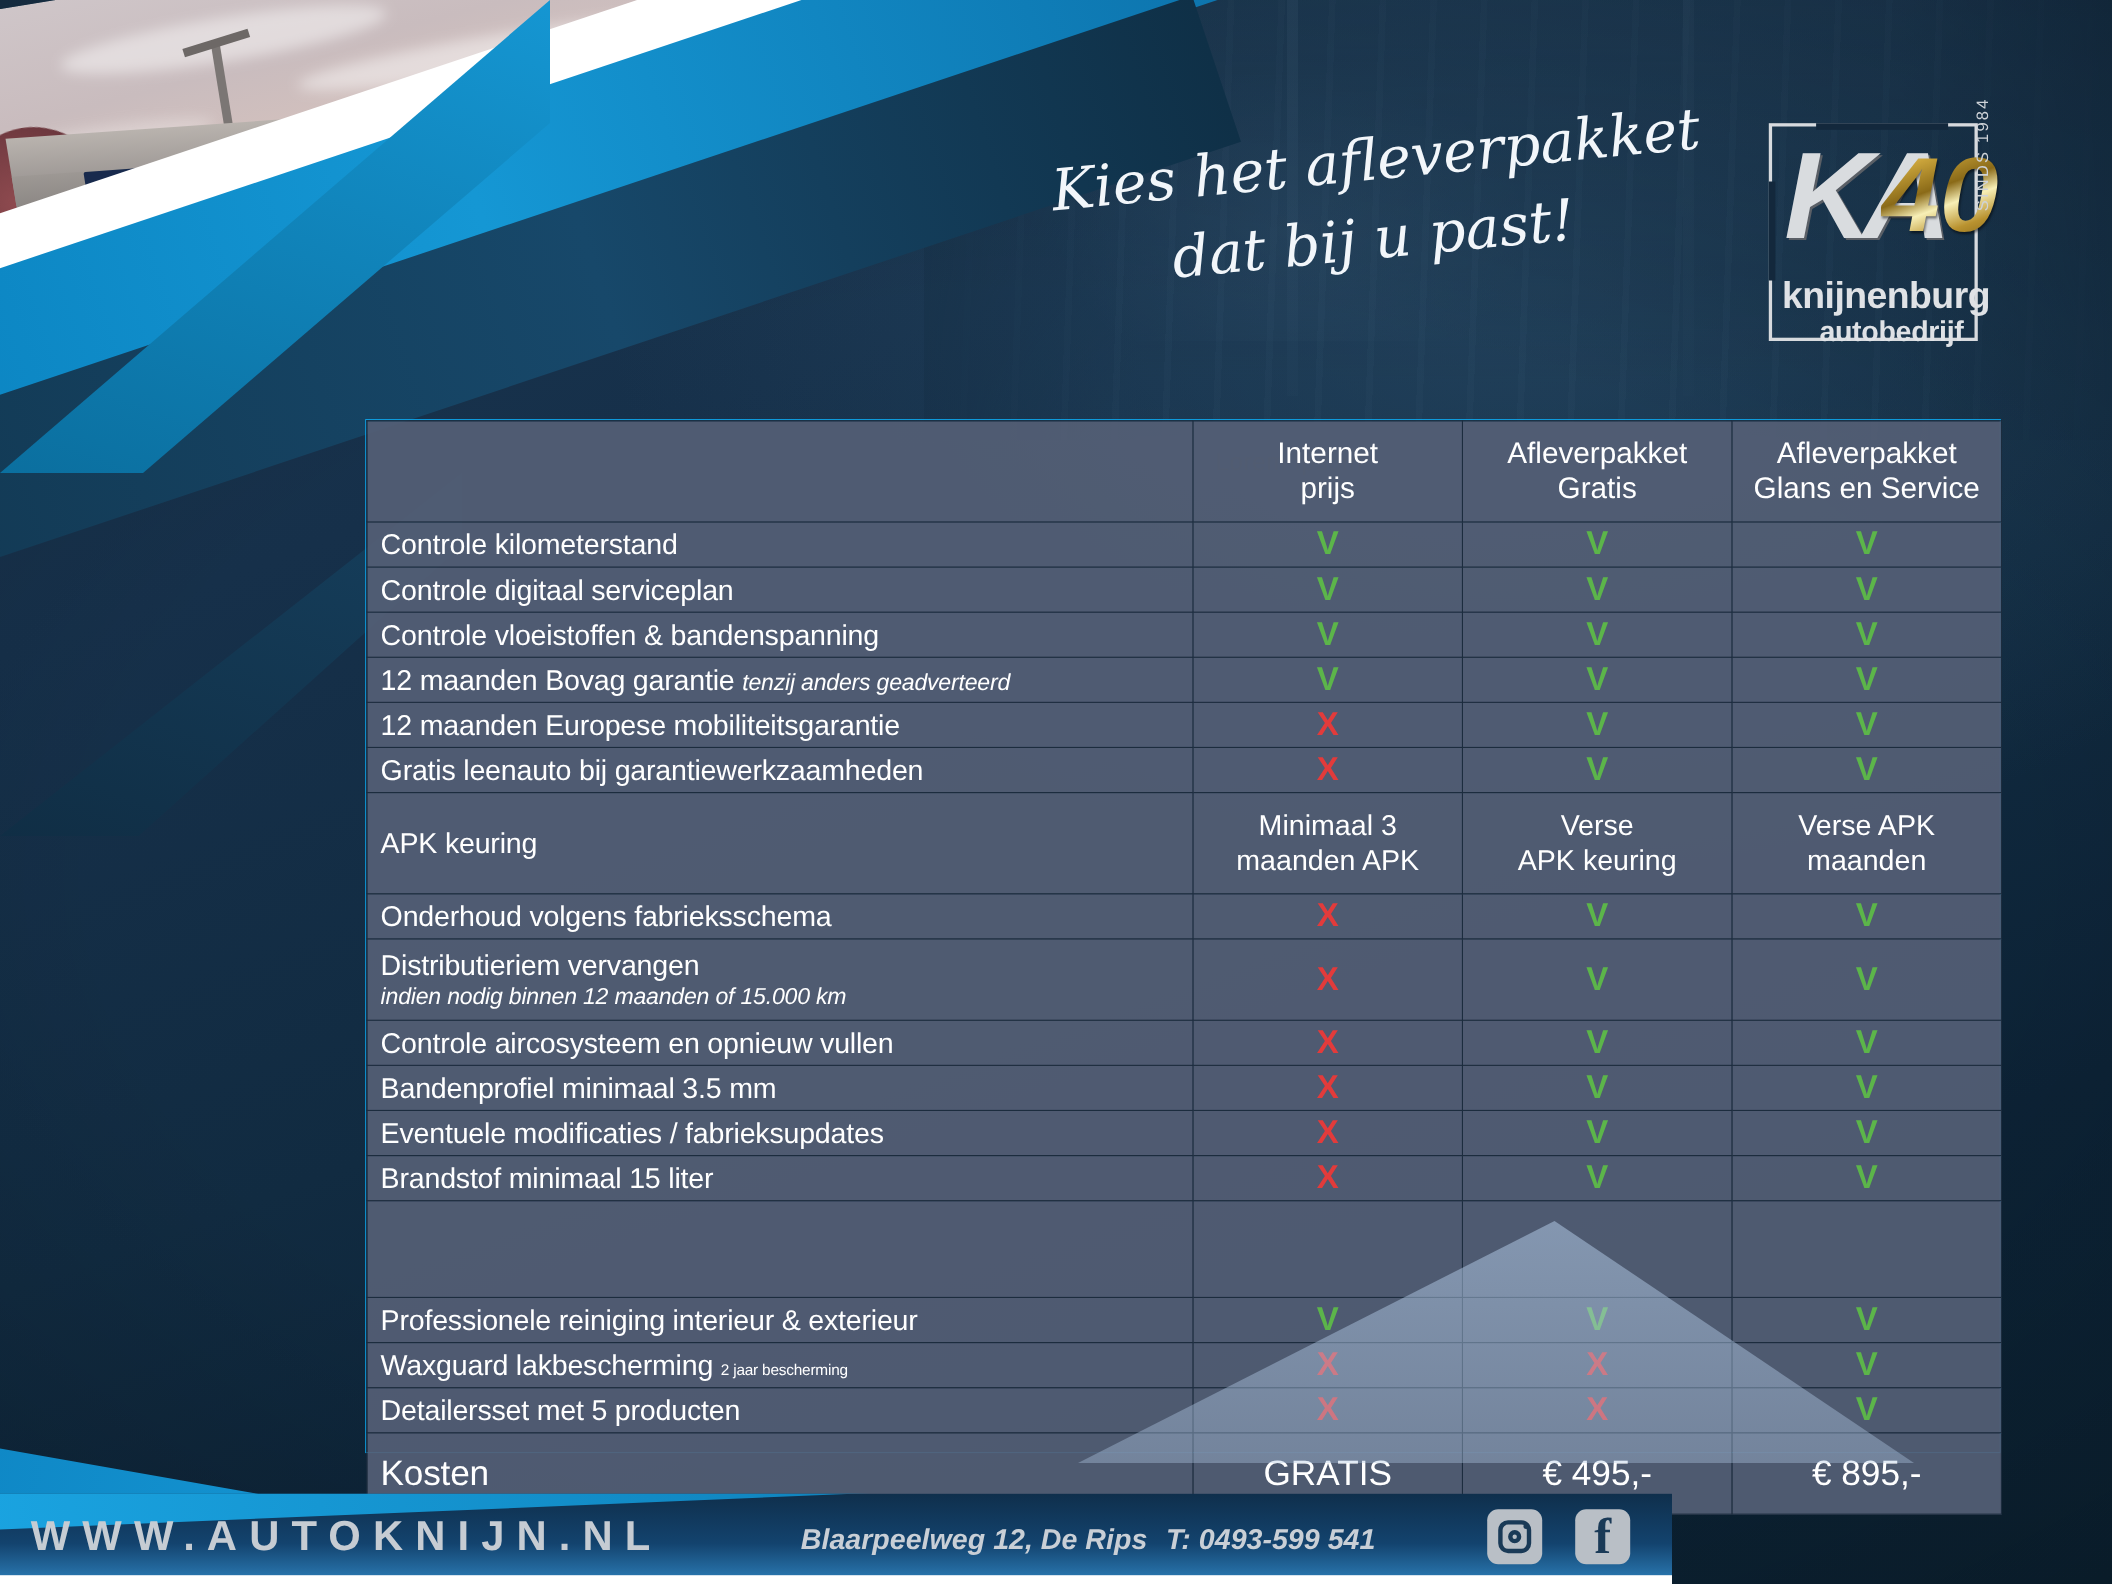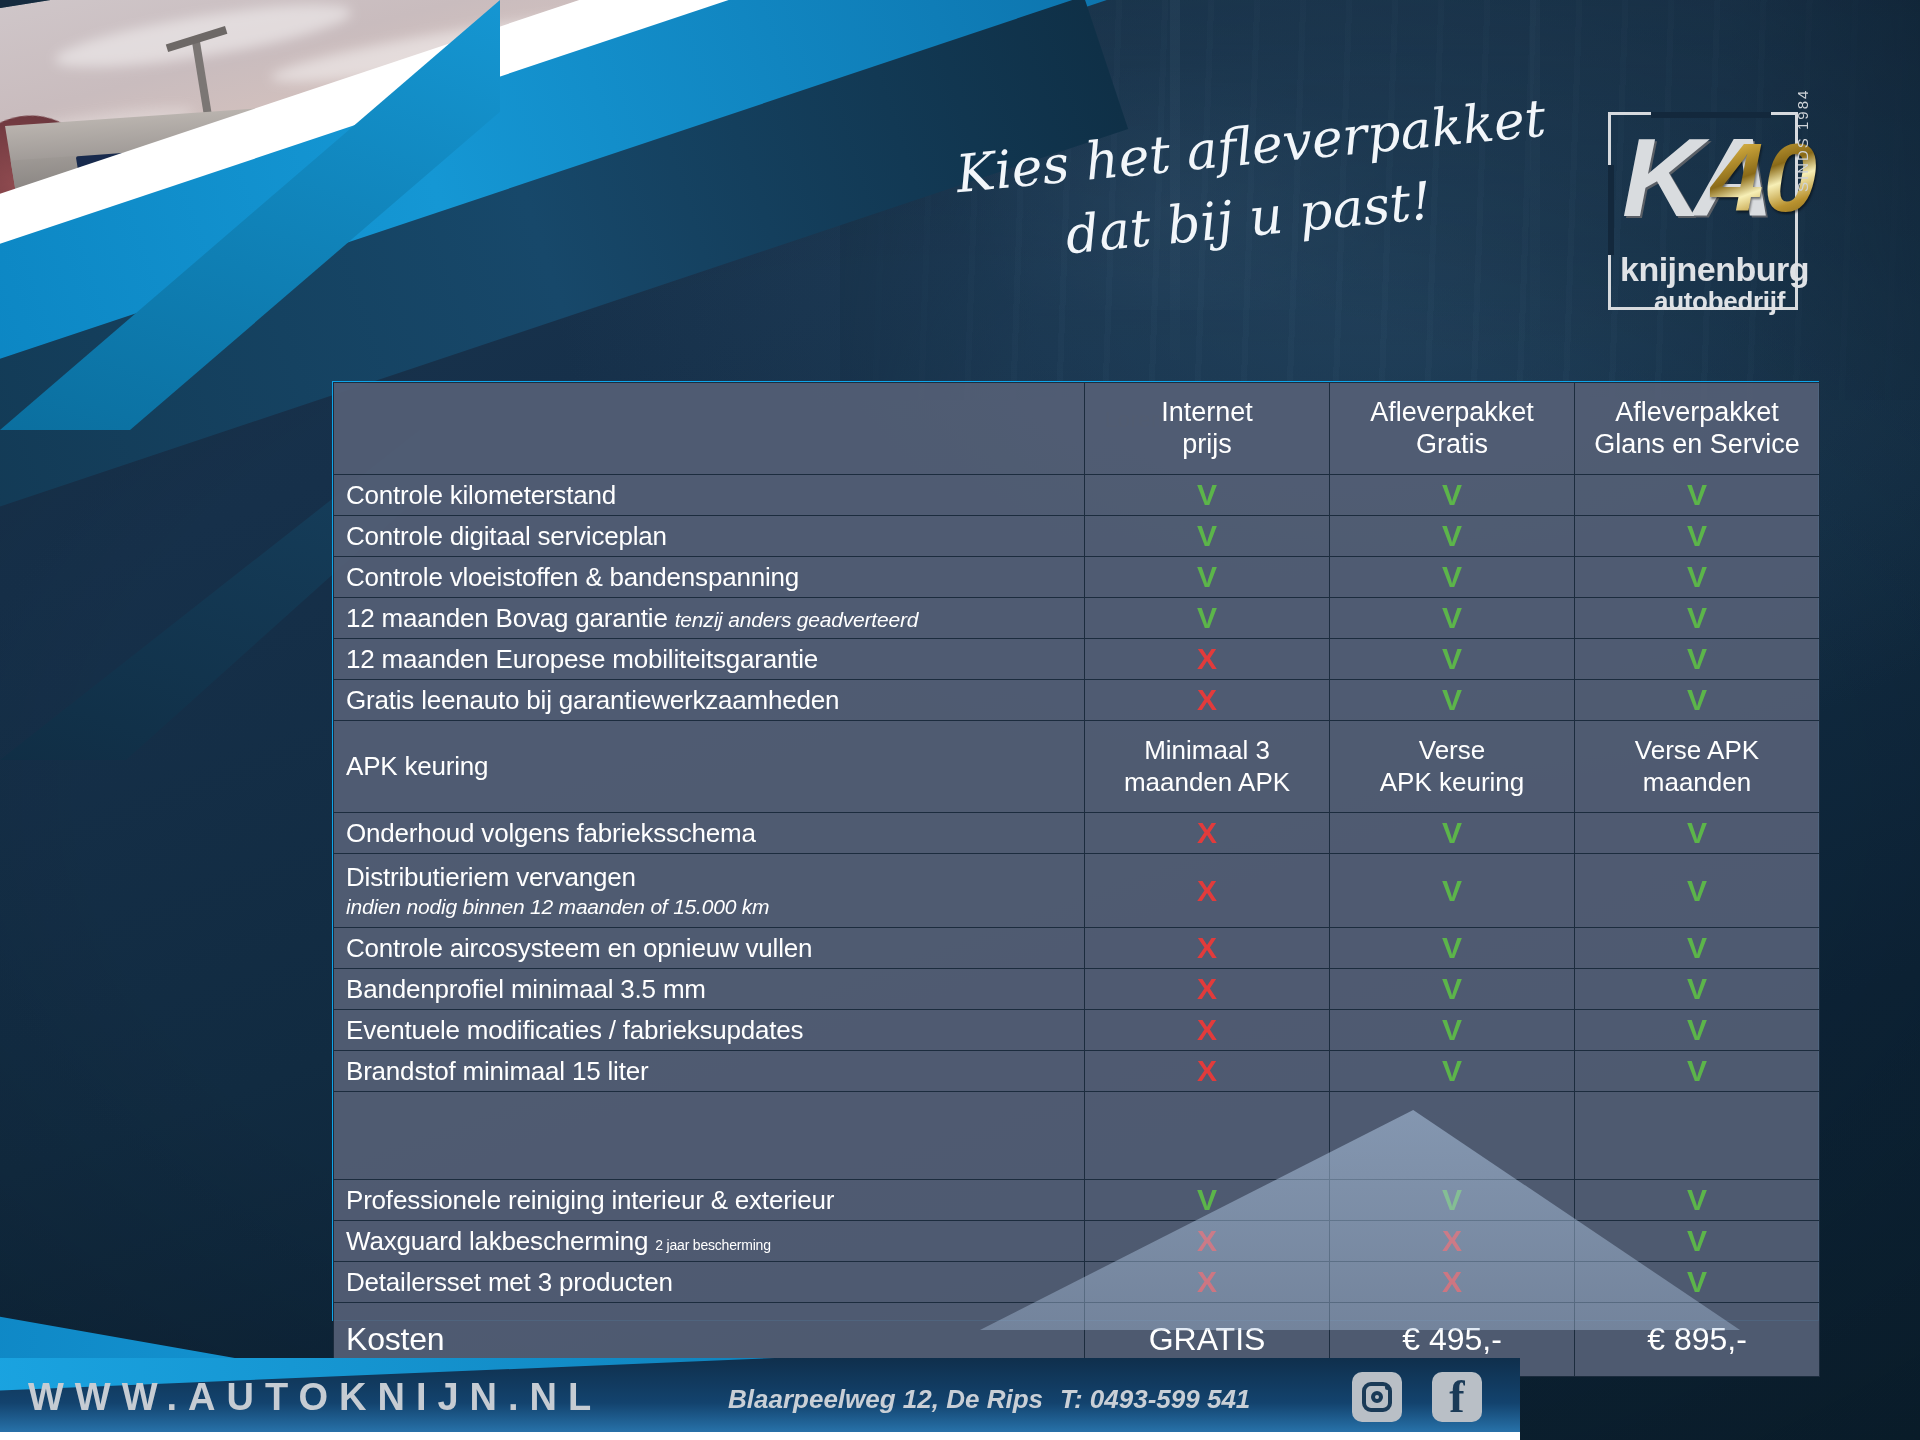--- a/index.html
+++ b/index.html
@@ -411,21 +411,21 @@
         <td class="mark v">V</td>
         <td class="mark v">V</td>
       </tr>
       <tr>
         <td class="label"><span>Waxguard lakbescherming</span> <span class="small-note">2 jaar bescherming</span></td>
         <td class="mark x">X</td>
         <td class="mark x">X</td>
         <td class="mark v">V</td>
       </tr>
       <tr>
-        <td class="label">Detailersset met 3 producten</td>
+        <td class="label">Detailersset met 5 producten</td>
         <td class="mark x">X</td>
         <td class="mark x">X</td>
         <td class="mark v">V</td>
       </tr>
       <tr class="r-kosten">
         <td class="label">Kosten</td>
         <td class="txt" style="font-size:32px">GRATIS</td>
         <td class="txt" style="font-size:32px">€ 495,-</td>
         <td class="txt" style="font-size:32px">€ 895,-</td>
       </tr>

